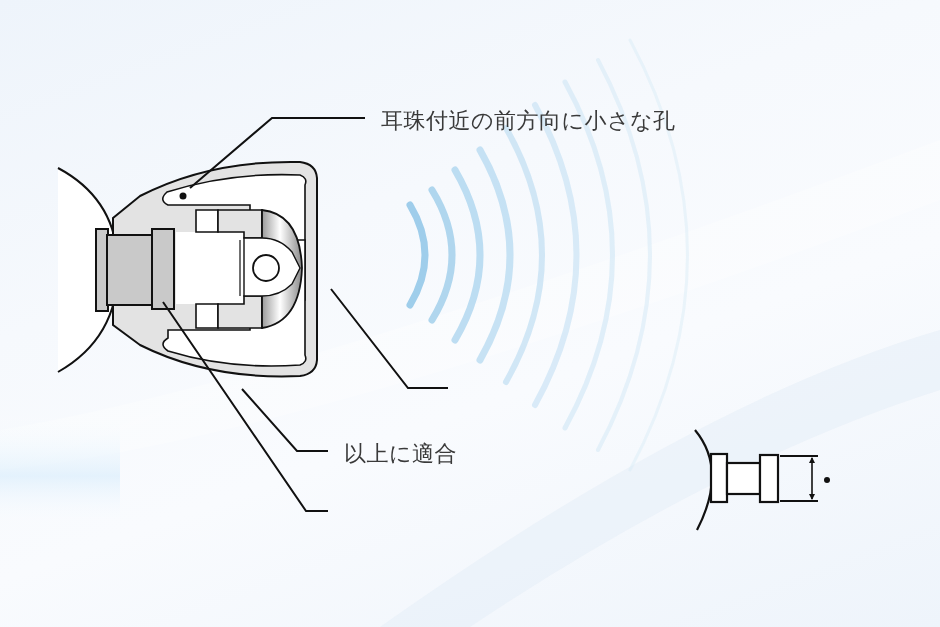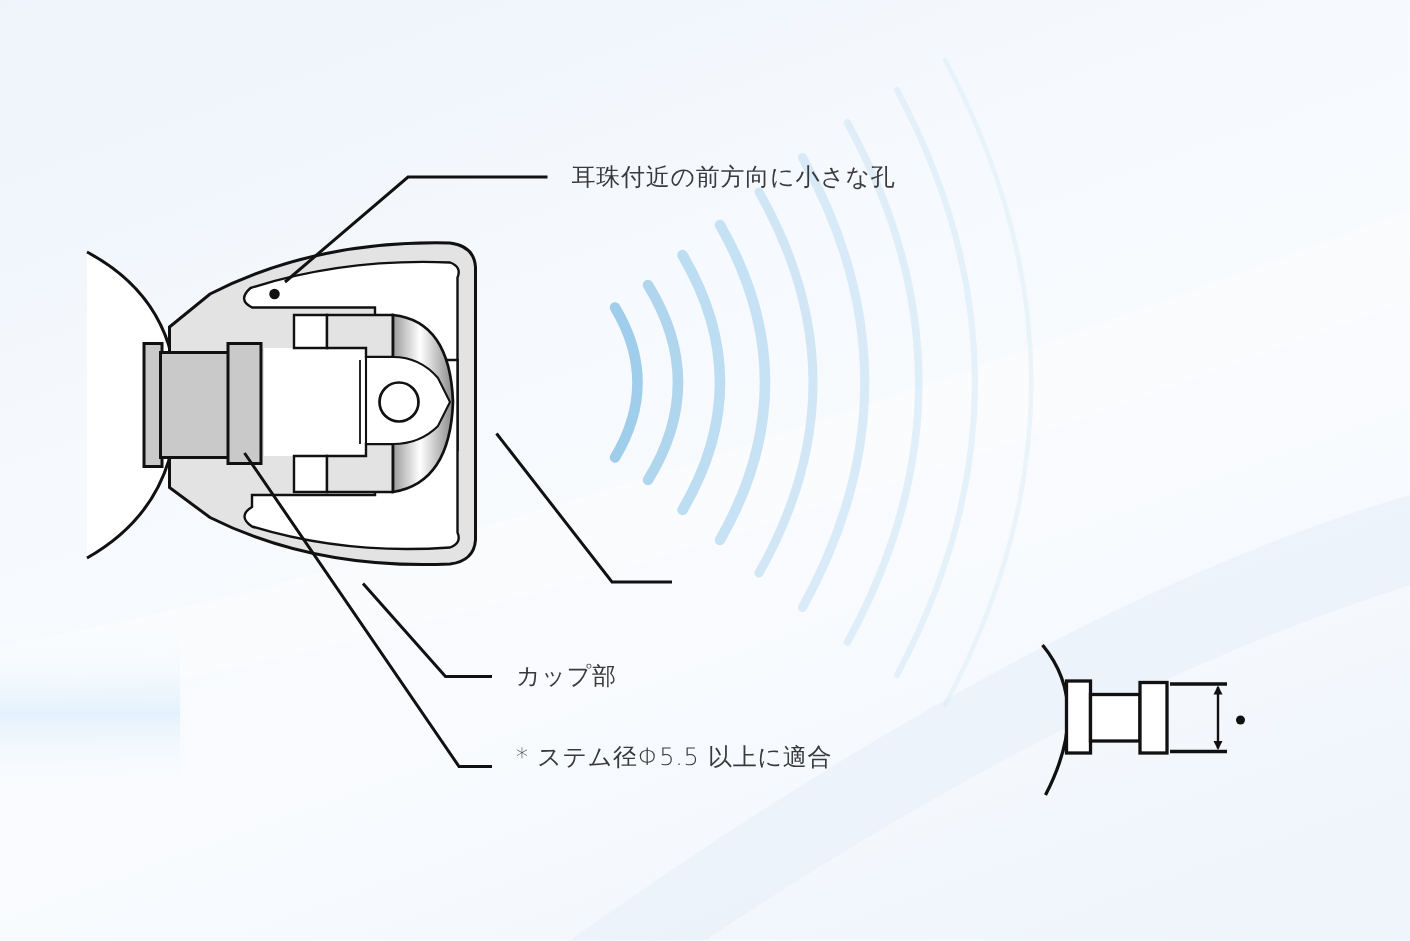--- a/index.html
+++ b/index.html
@@ -18,21 +18,21 @@
       position: absolute;
       left: 0; top: 0;
       width: 940px; height: 627px;
     }
     .stage svg {
       position: absolute;
       left: 0; top: 0;
     }
     .label {
       position: absolute;
-      font-size: 16px;
+      font-size: 22px;
       font-weight: 300;
       color: #3a3a3a;
       letter-spacing: 0.5px;
       white-space: nowrap;
       line-height: 1;
     }
     .label-hole { left: 381px; top: 110px; }
     .label-phase { left: 467px; top: 376px; }
     .label-cup { left: 344px; top: 443px; }
     .label-stem { left: 344px; top: 497px; }
@@ -137,16 +137,15 @@
       <line x1="780" y1="456" x2="818" y2="456"></line>
       <line x1="780" y1="501" x2="818" y2="501"></line>
       <line x1="812" y1="458" x2="812" y2="499" stroke-width="1.6"></line>
       <path d="M 809 463 L 812 457 L 815 463 Z" fill="#111" stroke="none"></path>
       <path d="M 809 494 L 812 500 L 815 494 Z" fill="#111" stroke="none"></path>
       <circle cx="827" cy="480" r="3" fill="#111" stroke="none"></circle>
     </g>
   </svg>
 
   <div class="label label-hole">耳珠付近の前方向に小さな孔</div>
-  <div class="label label-cup">カップ部</div>
-  <div class="label label-stem">* ステム径Φ5.5 以上に適合</div>
+  <div class="label label-cup">以上に適合</div>
 
 </div>
 
 </body></html>

